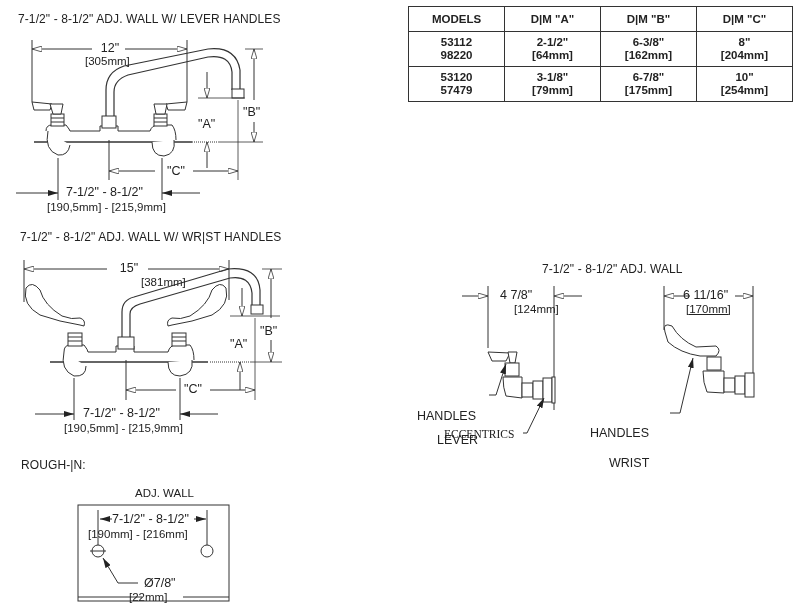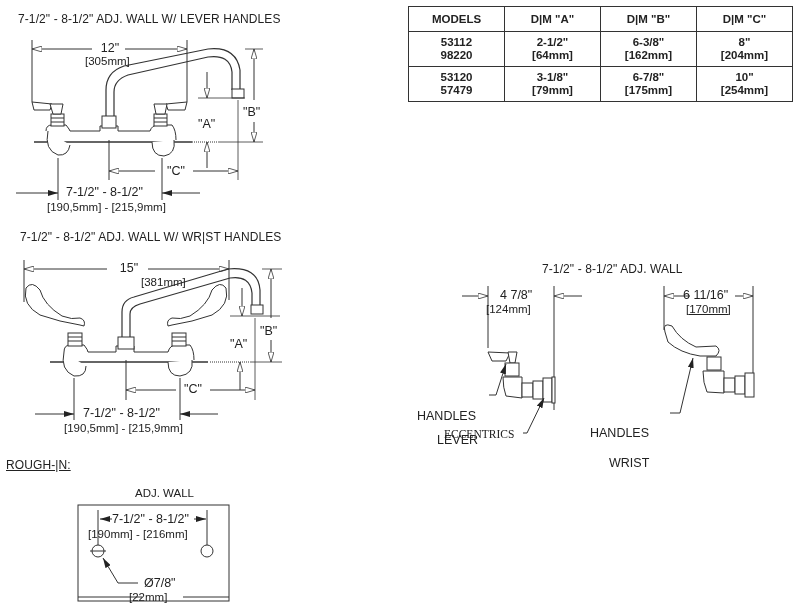--- a/index.html
+++ b/index.html
@@ -210,27 +210,27 @@
       <td><span>53120</span><br><span>57479</span></td>
       <td><span>3-1/8"</span><br><span>[79mm]</span></td>
       <td><span>6-7/8"</span><br><span>[175mm]</span></td>
       <td><span>10"</span><br><span>[254mm]</span></td>
     </tr>
   </tbody>
 </table>
 
 <div class="abs title" style="left:542px;top:262px;">7-1/2" - 8-1/2"  ADJ. WALL</div>
 <div class="abs lbl" style="left:500px;top:288px;">4 7/8"</div>
-<div class="abs sm" style="left:486px;top:303px;text-align:center;">[124mm]</div>
+<div class="abs sm" style="left:514px;top:303px;text-align:center;">[124mm]</div>
 <div class="abs lbl" style="left:683px;top:288px;">6 11/16"</div>
 <div class="abs sm" style="left:686px;top:303px;text-decoration:underline;">[170mm]</div>
 <div class="abs lbl" style="left:437px;top:393px;margin-top:40px;">LEVER</div>
 <div class="abs lbl" style="left:417px;top:409px;">HANDLES</div>
 <div class="abs sm" style="left:444px;top:428px;font-family:Liberation Serif, serif;">ECCENTRICS</div>
 <div class="abs lbl" style="left:609px;top:416px;margin-top:40px;">WRIST</div>
 <div class="abs lbl" style="left:590px;top:426px;">HANDLES</div>
 
-<div class="abs title" style="left:6px;top:458px;text-decoration:underline;">ROUGH-|N:</div>
+<div class="abs title" style="left:21px;top:458px;">ROUGH-|N:</div>
 <div class="abs sm" style="left:135px;top:487px;">ADJ. WALL</div>
 <div class="abs lbl" style="left:112px;top:512px;">7-1/2" - 8-1/2"</div>
 <div class="abs sm" style="left:88px;top:528px;">[190mm] - [216mm]</div>
 <div class="abs lbl" style="left:144px;top:576px;">Ø7/8"</div>
 <div class="abs sm" style="left:129px;top:591px;">[22mm]</div>
 
 </body></html>

